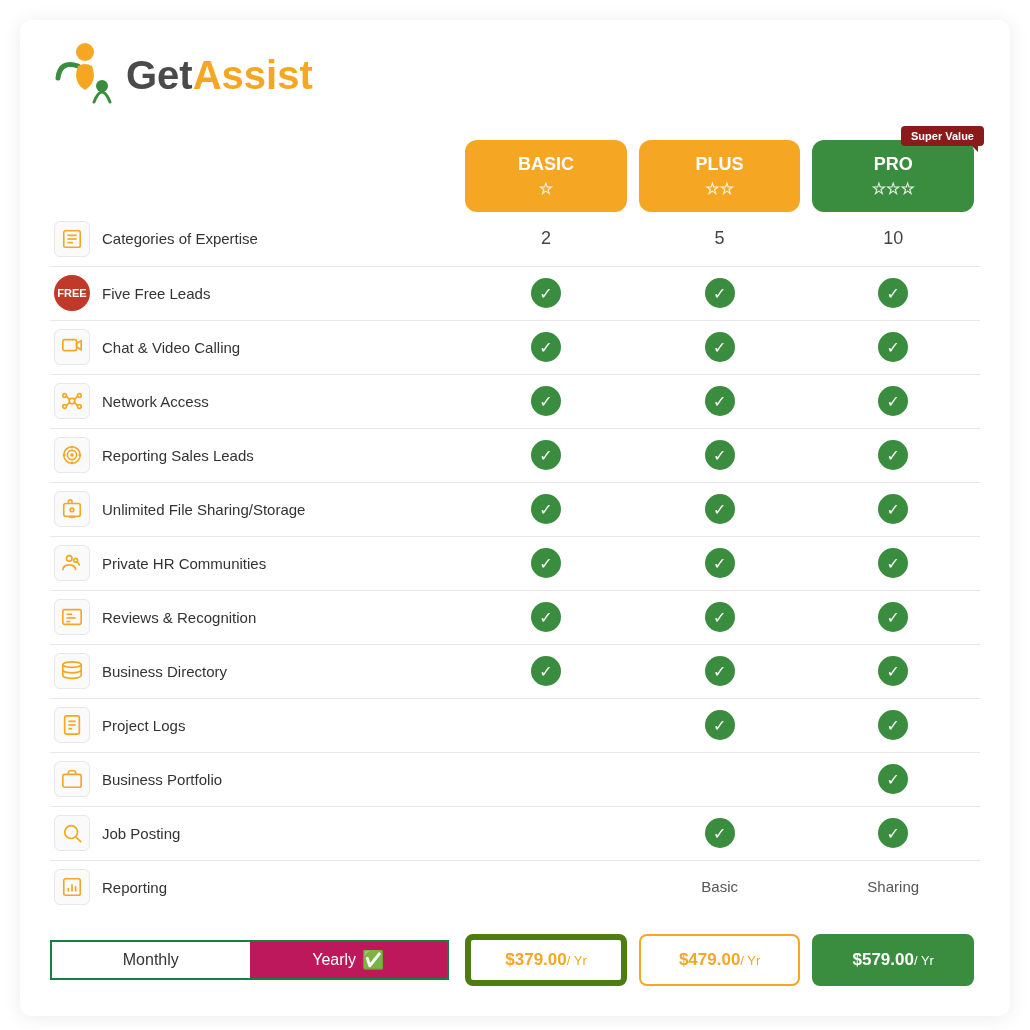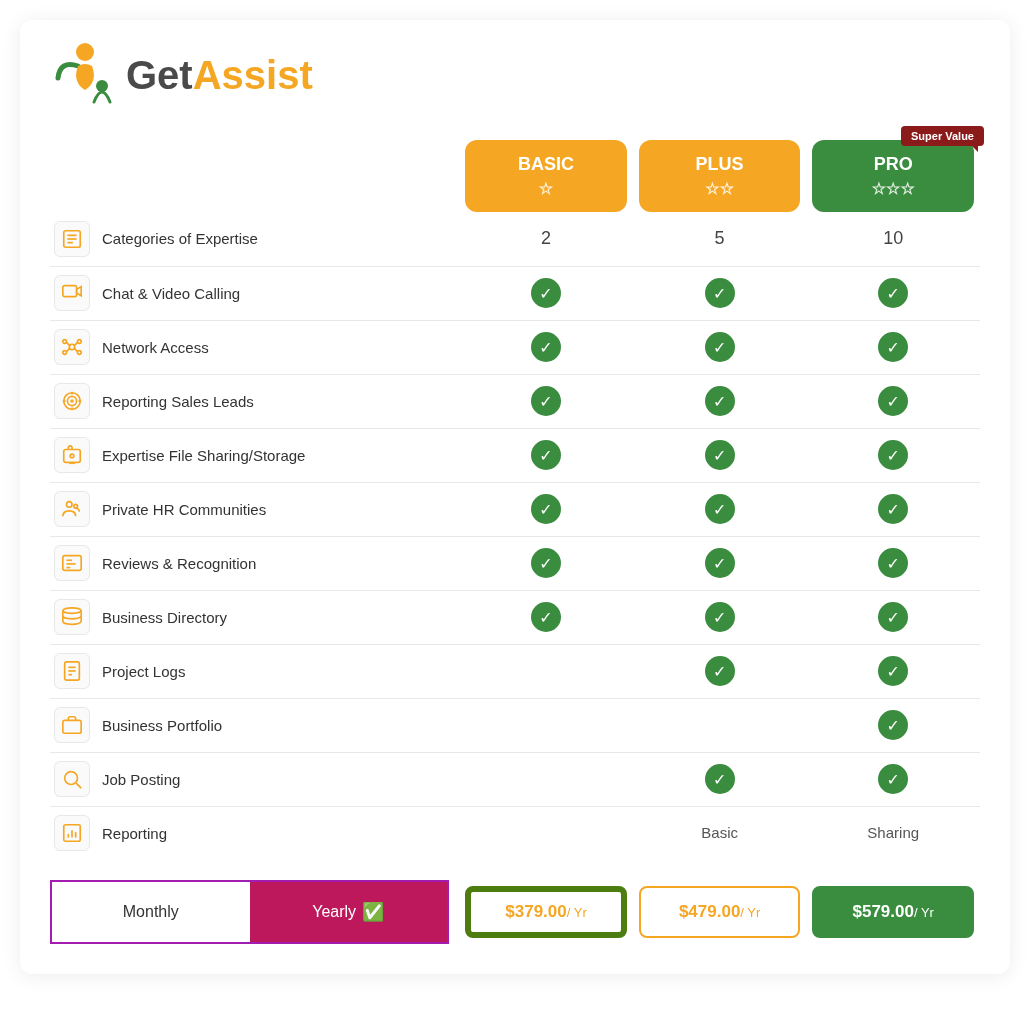--- a/index.html
+++ b/index.html
@@ -165,24 +165,24 @@
     .cell-text {
       font-size: 15px;
       color: #555;
     }
     
     .footer-row td {
       padding-top: 20px;
     }
     .billing-toggle {
       display: flex;
-      border: 2px solid #a21caf;
+      border: 2px solid #15803d;
       border-radius: 0;
       overflow: hidden;
-      height: 64px;
+      height: 40px;
       align-items: stretch;
     }
     .toggle-monthly {
       flex: 1;
       display: flex;
       align-items: center;
       justify-content: center;
       background: #fff;
       color: #333;
       font-size: 16px;
@@ -309,20 +309,37 @@
     <td class="col-plan" style="text-align:center;">
     <span class="cell-value">5</span>
   </td>
     <td class="col-plan" style="text-align:center;">
     <span class="cell-value">10</span>
   </td>
   </tr>
         <tr class="feature-row">
     <td class="col-feature">
       <div class="feature-cell">
+        <div class="feature-icon free-badge">FREE</div>
+        <span class="feature-label">Five Free Leads</span>
+      </div>
+    </td>
+    <td class="col-plan" style="text-align:center;">
+      <span class="check-icon">✓</span>
+    </td>
+    <td class="col-plan" style="text-align:center;">
+      <span class="check-icon">✓</span>
+    </td>
+    <td class="col-plan" style="text-align:center;">
+      <span class="check-icon">✓</span>
+    </td>
+  </tr>
+        <tr class="feature-row">
+    <td class="col-feature">
+      <div class="feature-cell">
         <div class="feature-icon">
                 <svg width="22" height="22" viewBox="0 0 24 24" fill="none" stroke="#f5a623" stroke-width="1.8">
                   <rect x="2" y="4" width="15" height="12" rx="2"></rect>
                   <polygon points="17,8 22,5 22,15 17,12"></polygon>
                 </svg>
               </div>
         <span class="feature-label">Chat &amp; Video Calling</span>
       </div>
     </td>
     <td class="col-plan" style="text-align:center;">
@@ -395,21 +412,21 @@
     <td class="col-feature">
       <div class="feature-cell">
         <div class="feature-icon">
                 <svg width="22" height="22" viewBox="0 0 24 24" fill="none" stroke="#f5a623" stroke-width="1.8">
                   <rect x="3" y="6" width="18" height="14" rx="2"></rect>
                   <path d="M8 6V4a2 2 0 014 0v2"></path>
                   <circle cx="12" cy="13" r="2"></circle>
                   <line x1="9" y1="21" x2="15" y2="21"></line>
                 </svg>
               </div>
-        <span class="feature-label">Expertise File Sharing/Storage</span>
+        <span class="feature-label">Unlimited File Sharing/Storage</span>
       </div>
     </td>
     <td class="col-plan" style="text-align:center;">
       <span class="check-icon">✓</span>
     </td>
     <td class="col-plan" style="text-align:center;">
       <span class="check-icon">✓</span>
     </td>
     <td class="col-plan" style="text-align:center;">
       <span class="check-icon">✓</span>

